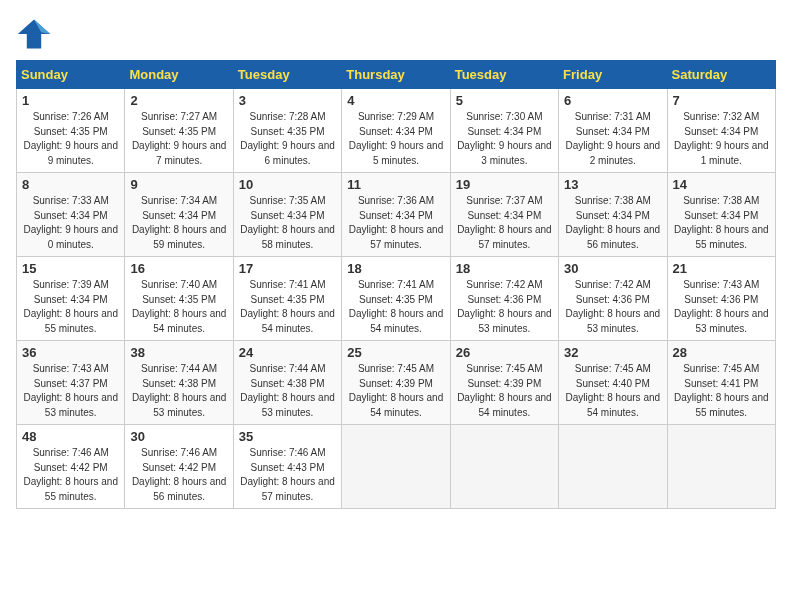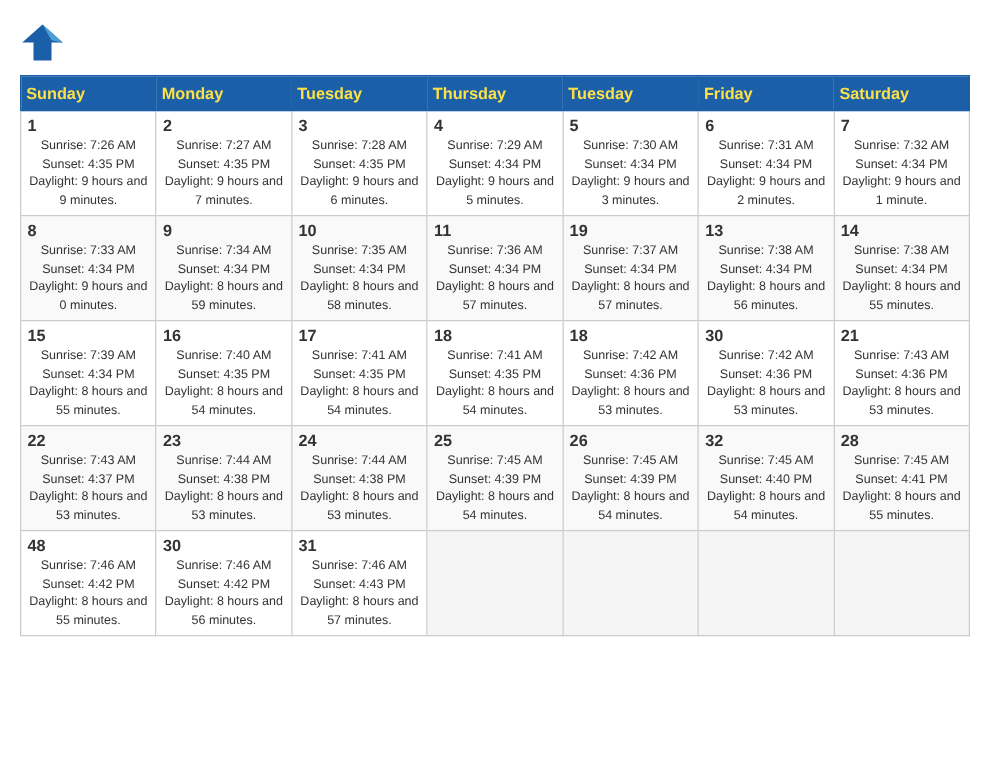--- a/index.html
+++ b/index.html
@@ -298,29 +298,29 @@
           <span class="day-number">21</span>
           <div class="day-detail">
             Sunrise: 7:43 AM<br>
             Sunset: 4:36 PM<br>
             Daylight: 8 hours and 53 minutes.
           </div>
         </td>
         </tr>
         <tr>
           <td>
-          <span class="day-number">22</span>
+          <span class="day-number">36</span>
           <div class="day-detail">
             Sunrise: 7:43 AM<br>
             Sunset: 4:37 PM<br>
             Daylight: 8 hours and 53 minutes.
           </div>
         </td>
           <td>
-          <span class="day-number">23</span>
+          <span class="day-number">38</span>
           <div class="day-detail">
             Sunrise: 7:44 AM<br>
             Sunset: 4:38 PM<br>
             Daylight: 8 hours and 53 minutes.
           </div>
         </td>
           <td>
           <span class="day-number">24</span>
           <div class="day-detail">
             Sunrise: 7:44 AM<br>
@@ -372,21 +372,21 @@
         </td>
           <td>
           <span class="day-number">30</span>
           <div class="day-detail">
             Sunrise: 7:46 AM<br>
             Sunset: 4:42 PM<br>
             Daylight: 8 hours and 56 minutes.
           </div>
         </td>
           <td>
-          <span class="day-number">31</span>
+          <span class="day-number">35</span>
           <div class="day-detail">
             Sunrise: 7:46 AM<br>
             Sunset: 4:43 PM<br>
             Daylight: 8 hours and 57 minutes.
           </div>
         </td>
           <td class="empty"></td>
           <td class="empty"></td>
           <td class="empty"></td>
           <td class="empty"></td>

